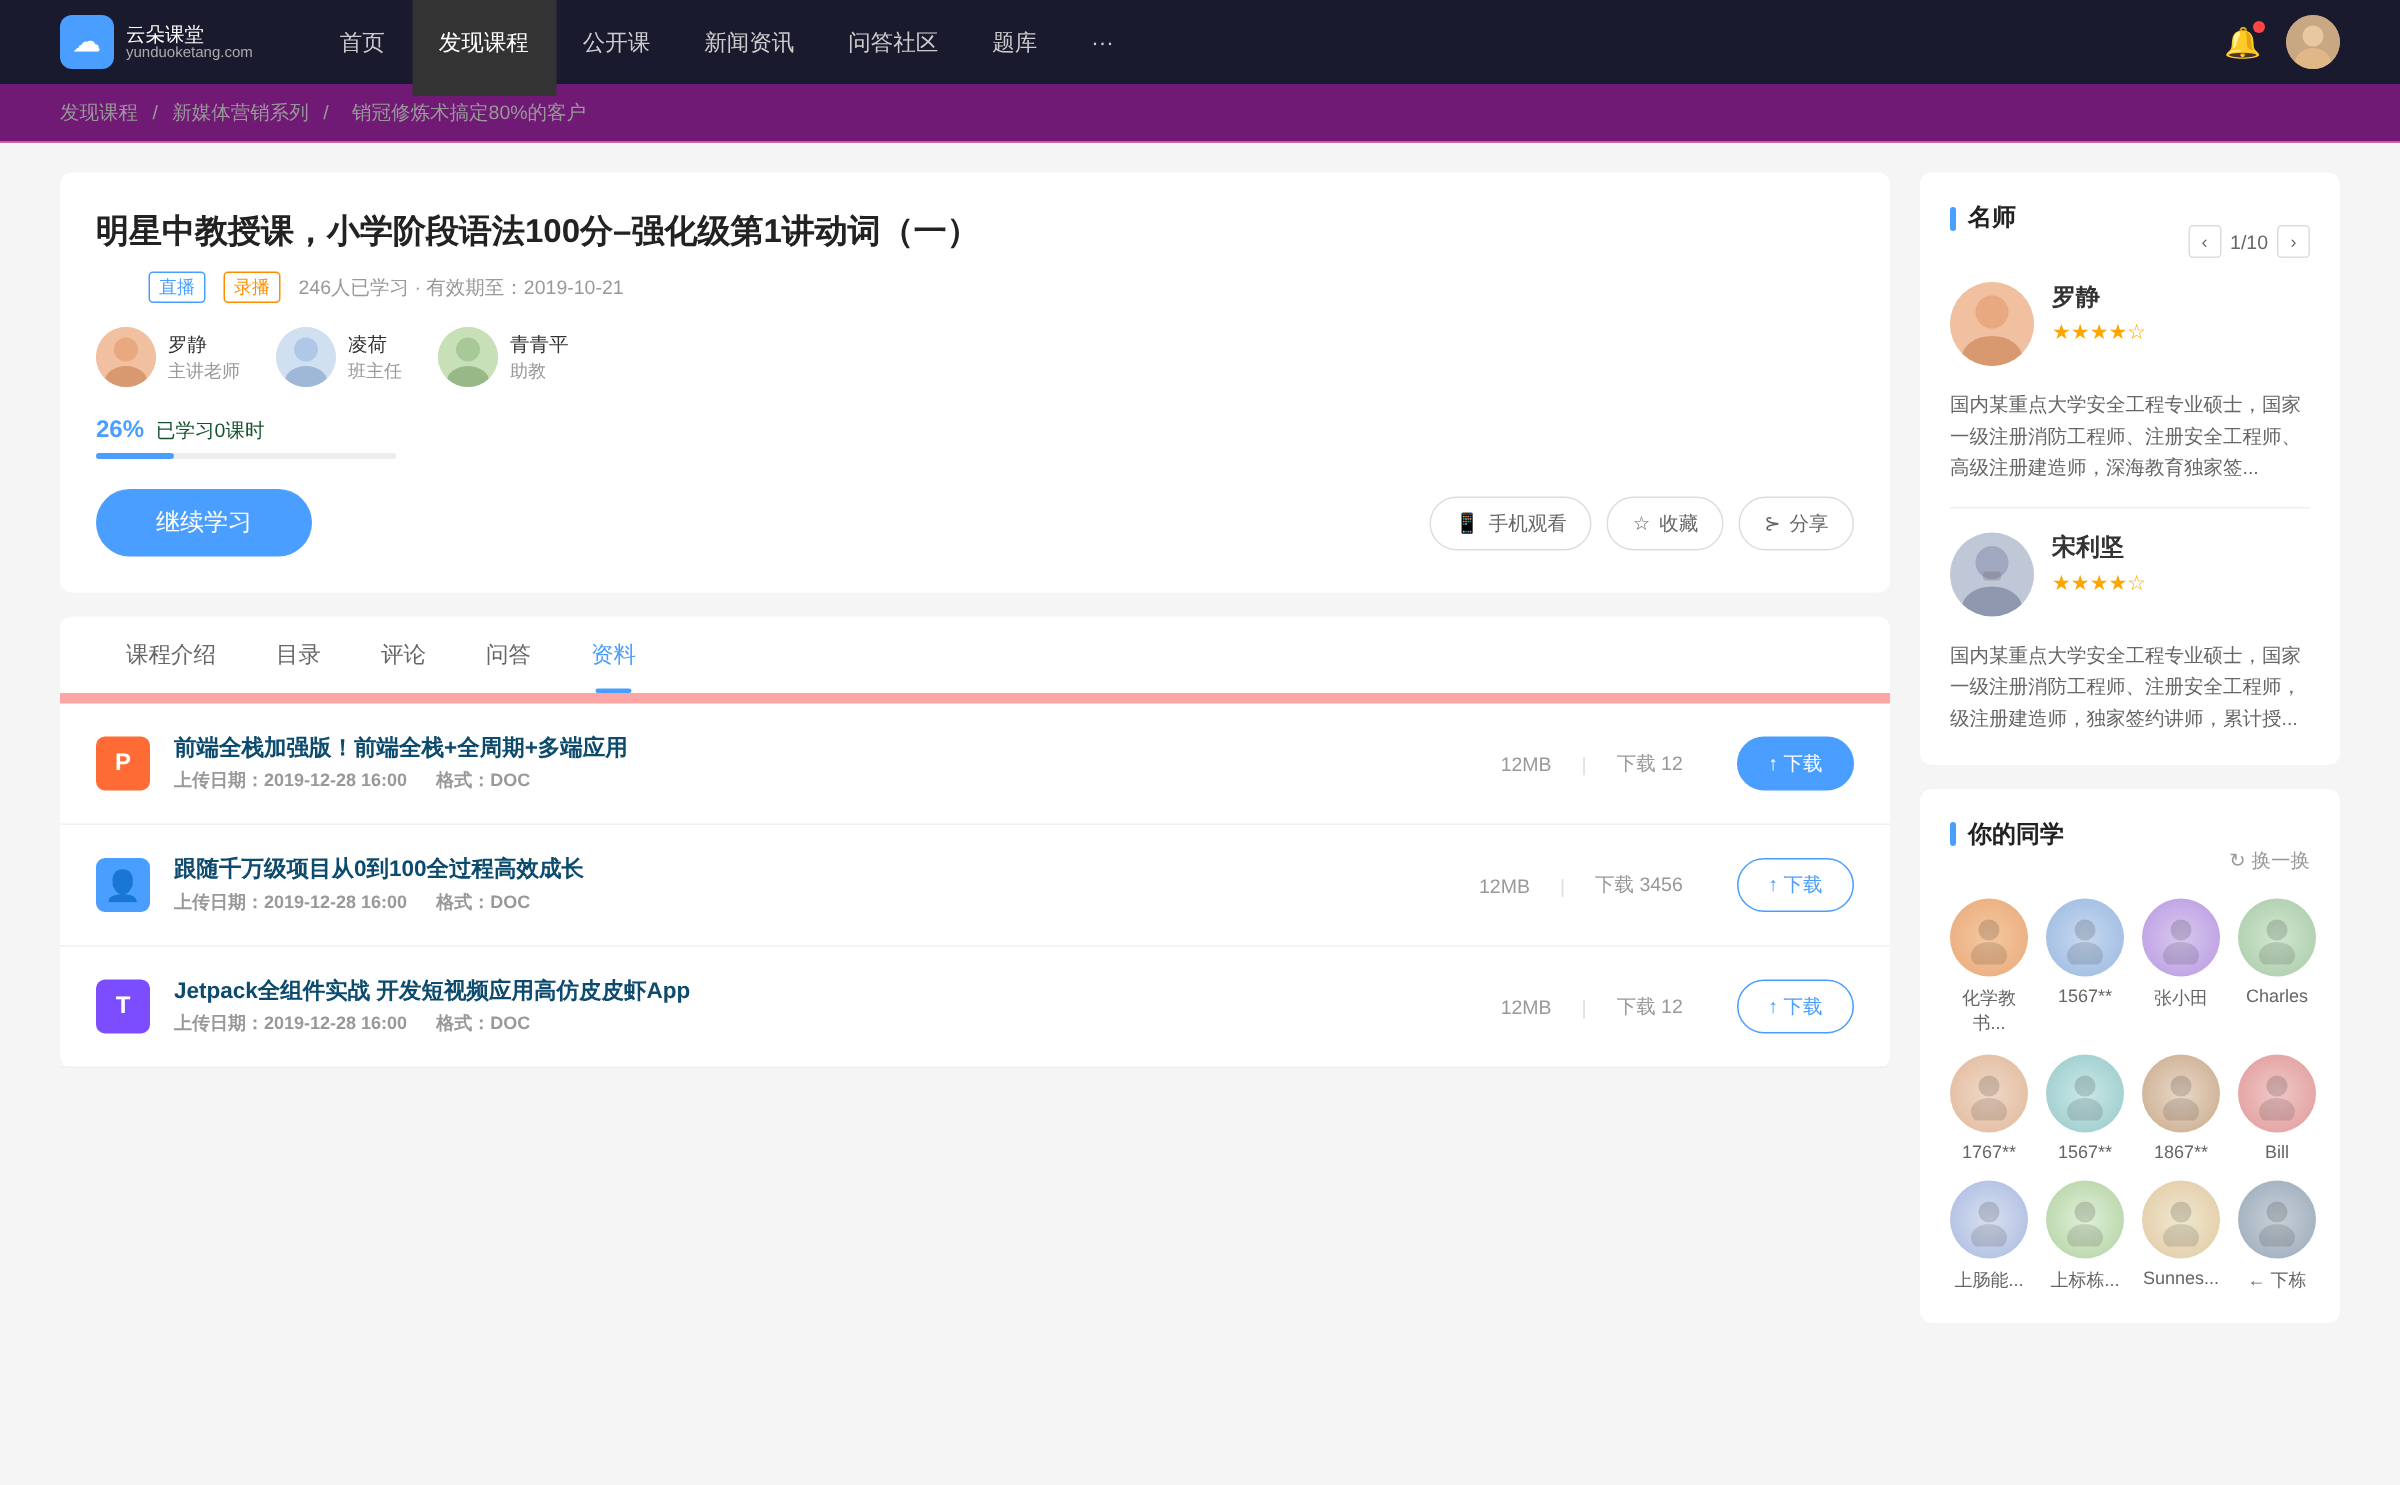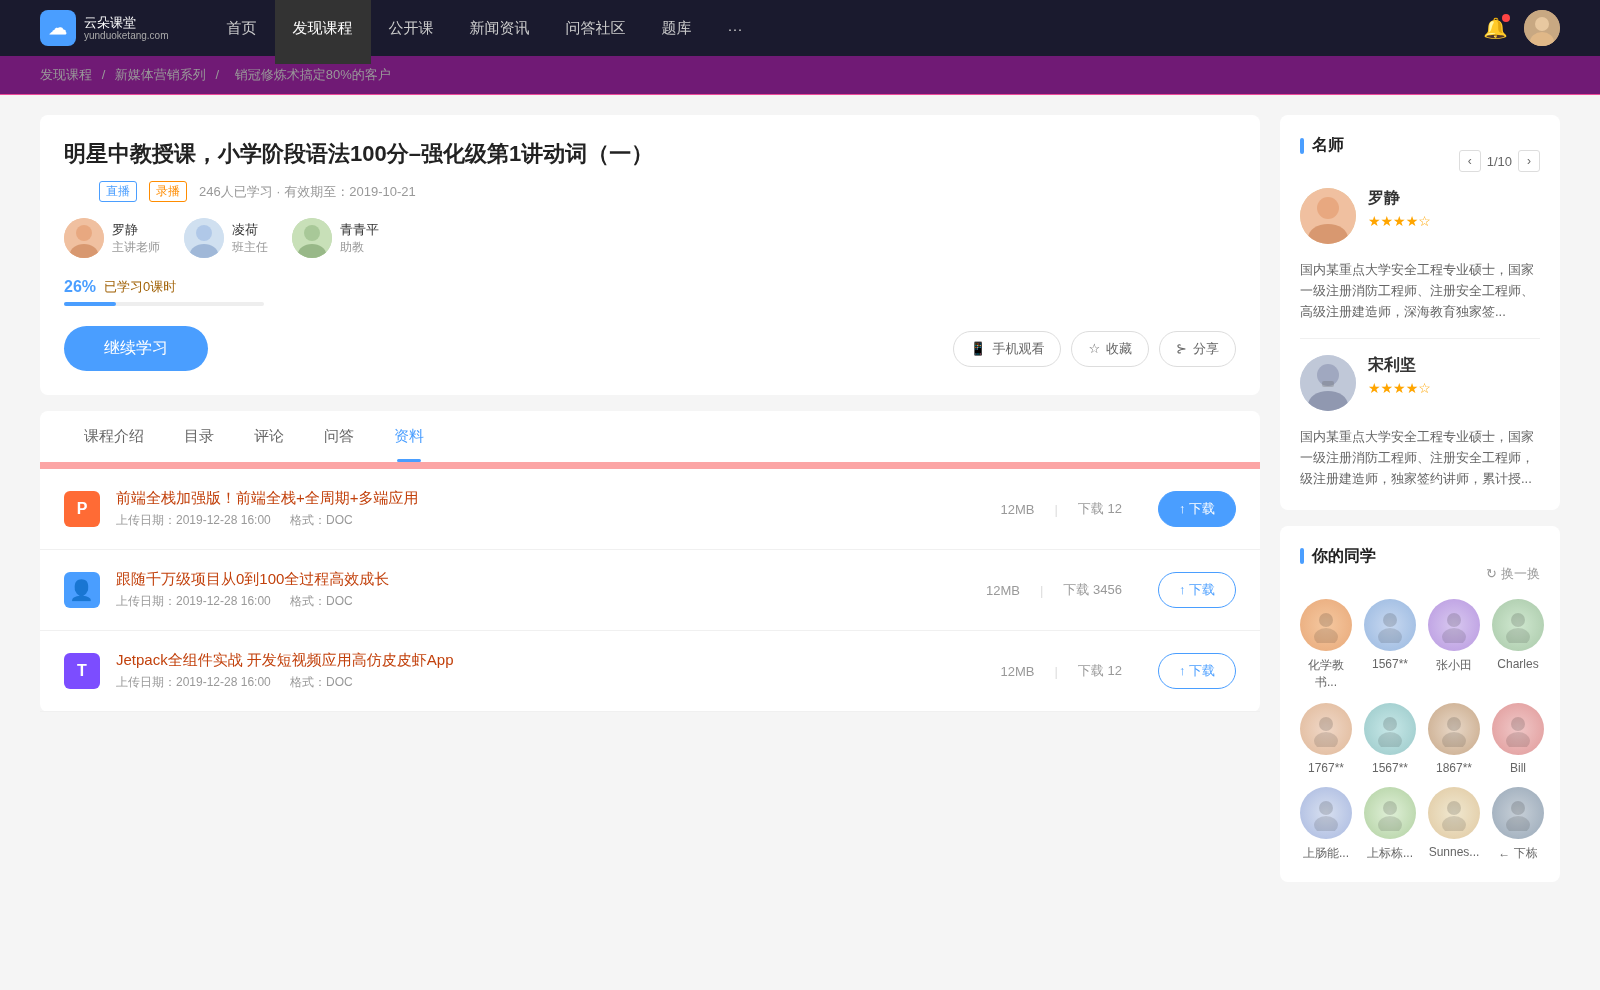--- a/index.html
+++ b/index.html
@@ -40,21 +40,21 @@
     .teacher { display: flex; align-items: center; gap: 8px; }
     .teacher-avatar { width: 40px; height: 40px; border-radius: 50%; background: #e8d5b0; display: flex; align-items: center; justify-content: center; overflow: hidden; }
     .teacher-avatar.t1 { background: #f0c0a0; }
     .teacher-avatar.t2 { background: #d0e0f0; }
     .teacher-avatar.t3 { background: #c0d8b0; }
     .teacher-name { font-size: 13px; color: #333; font-weight: 500; }
     .teacher-role { font-size: 12px; color: #999; }
     .progress-section { margin-bottom: 20px; }
     .progress-label { display: flex; align-items: center; gap: 8px; margin-bottom: 6px; }
     .progress-pct { color: #4a9eff; font-size: 16px; font-weight: bold; }
-    .progress-text { color: #a16207; font-size: 13px; }
+    .progress-text { color: #14532d; font-size: 13px; }
     .progress-bar { height: 4px; background: #eee; border-radius: 2px; }
     .progress-fill { height: 100%; background: #4a9eff; border-radius: 2px; }
     .actions { display: flex; align-items: center; gap: 16px; }
     .btn-primary { background: #4a9eff; color: white; border: none; border-radius: 24px; padding: 12px 40px; font-size: 16px; cursor: pointer; }
     .btn-action { display: flex; align-items: center; gap: 6px; color: #666; border: 1px solid #ddd; border-radius: 20px; padding: 8px 16px; cursor: pointer; font-size: 13px; background: white; }
     .actions-right { display: flex; gap: 10px; margin-left: auto; }
 
     
     .tabs-card { background: white; border-radius: 8px; }
     .tabs-header { display: flex; border-bottom: 7px solid #fca5a5; padding: 0 24px; }
@@ -62,22 +62,22 @@
     .tab.active { color: #4a9eff; }
     .tab.active::after { content: ''; position: absolute; bottom: 0; left: 50%; transform: translateX(-50%); width: 24px; height: 3px; background: #4a9eff; border-radius: 2px; }
 
     
     .file-item { display: flex; align-items: center; gap: 16px; padding: 20px 24px; border-bottom: 1px solid #f0f0f0; }
     .file-icon { width: 36px; height: 36px; border-radius: 6px; display: flex; align-items: center; justify-content: center; font-size: 16px; font-weight: bold; color: white; flex-shrink: 0; }
     .file-icon.orange { background: #ff6b35; }
     .file-icon.blue { background: #4a9eff; }
     .file-icon.purple { background: #7c4dff; }
     .file-info { flex: 1; }
-    .file-name { font-size: 15px; color: #c2410c; margin-bottom: 4px; }
-    .file-date { font-size: 12px; color: #999; }
+    .file-name { font-size: 15px; color: #0c4a6e; margin-bottom: 4px; font-weight: bold; }
+    .file-date { font-size: 12px; color: #999; font-weight: bold; }
     .file-stats { color: #999; font-size: 13px; display: flex; align-items: center; gap: 20px; margin-right: 20px; }
     .file-stats .sep { color: #ddd; }
     .btn-download { border: 1px solid #4a9eff; color: #4a9eff; background: white; border-radius: 20px; padding: 8px 20px; cursor: pointer; font-size: 13px; display: flex; align-items: center; gap: 6px; }
     .btn-download.filled { background: #4a9eff; color: white; }
 
     
     .sidebar-card { background: white; border-radius: 8px; padding: 20px; margin-bottom: 16px; }
     .sidebar-card-title { font-size: 16px; font-weight: bold; color: #222; margin-bottom: 16px; display: flex; align-items: center; gap: 8px; }
     .sidebar-card-title::before { content: ''; display: inline-block; width: 4px; height: 16px; background: #4a9eff; border-radius: 2px; }
     .sidebar-pagination { display: flex; align-items: center; gap: 6px; margin-left: auto; font-size: 13px; color: #666; }

